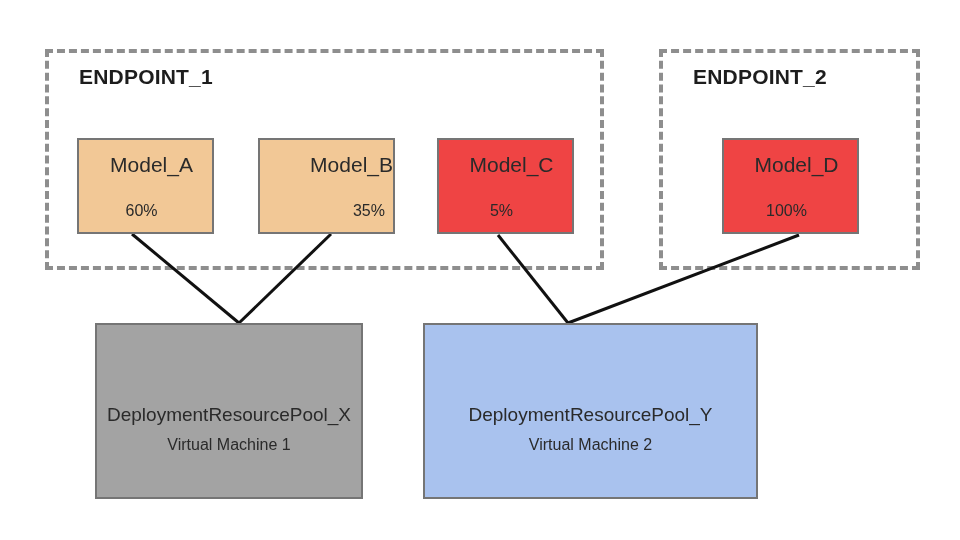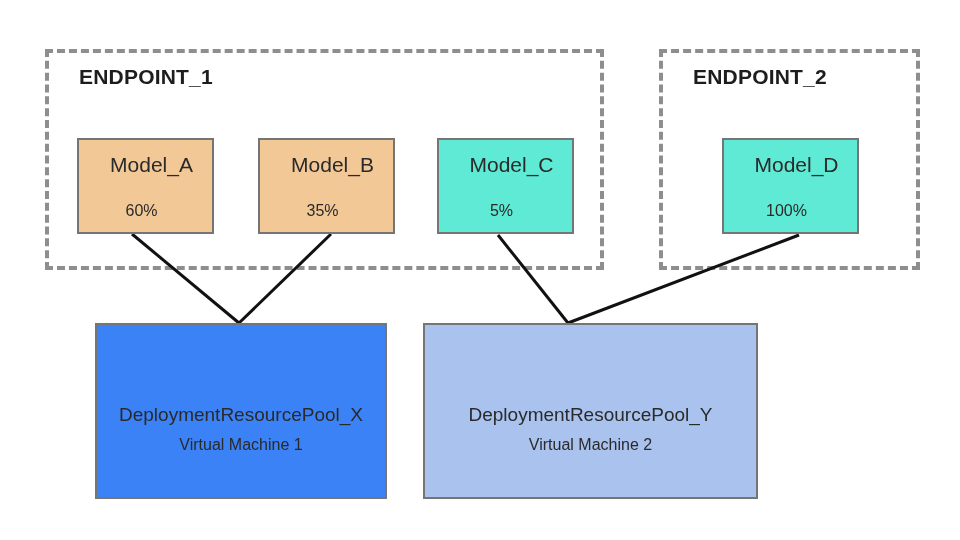--- a/index.html
+++ b/index.html
@@ -40,25 +40,25 @@
   .model-box {
     position: absolute;
     width: 137px;
     height: 96px;
     top: 138px;
     box-sizing: border-box;
     border: 2px solid #757575;
     text-align: center;
   }
   .model-a { left: 77px;  }
-  .model-b { left: 258px; }
+  .model-b { left: 258px; text-align: right; }
   .model-c { left: 437px; }
   .model-d { left: 722px; }
   .model-fill-orange { background: #f2c896; }
-  .model-fill-blue   { background: #5eead4; }
+  .model-fill-blue   { background: #ef4444; }
   .model-label {
     margin-top: 14px;
     font-size: 21px;
     color: #2a2a2a;
     line-height: 22px;
     padding-left: 12px;
   }
   .model-traffic {
     position: absolute;
     left: 0;
@@ -71,21 +71,21 @@
 
   
   .pool-box {
     position: absolute;
     top: 323px;
     height: 176px;
     box-sizing: border-box;
     border: 2px solid #757575;
     text-align: center;
   }
-  .pool-x { left: 95px;  width: 292px; background: #3b82f6; text-decoration: underline; }
+  .pool-x { left: 95px;  width: 268px; background: #a3a3a3; text-decoration: underline; }
   .pool-y { left: 423px; width: 335px; background: #a9c2ee; }
   .pool-label {
     position: absolute;
     left: 0;
     right: 0;
     top: 80px;
     font-size: 19px;
     color: #2a2a2a;
     line-height: 20px;
     white-space: nowrap;

